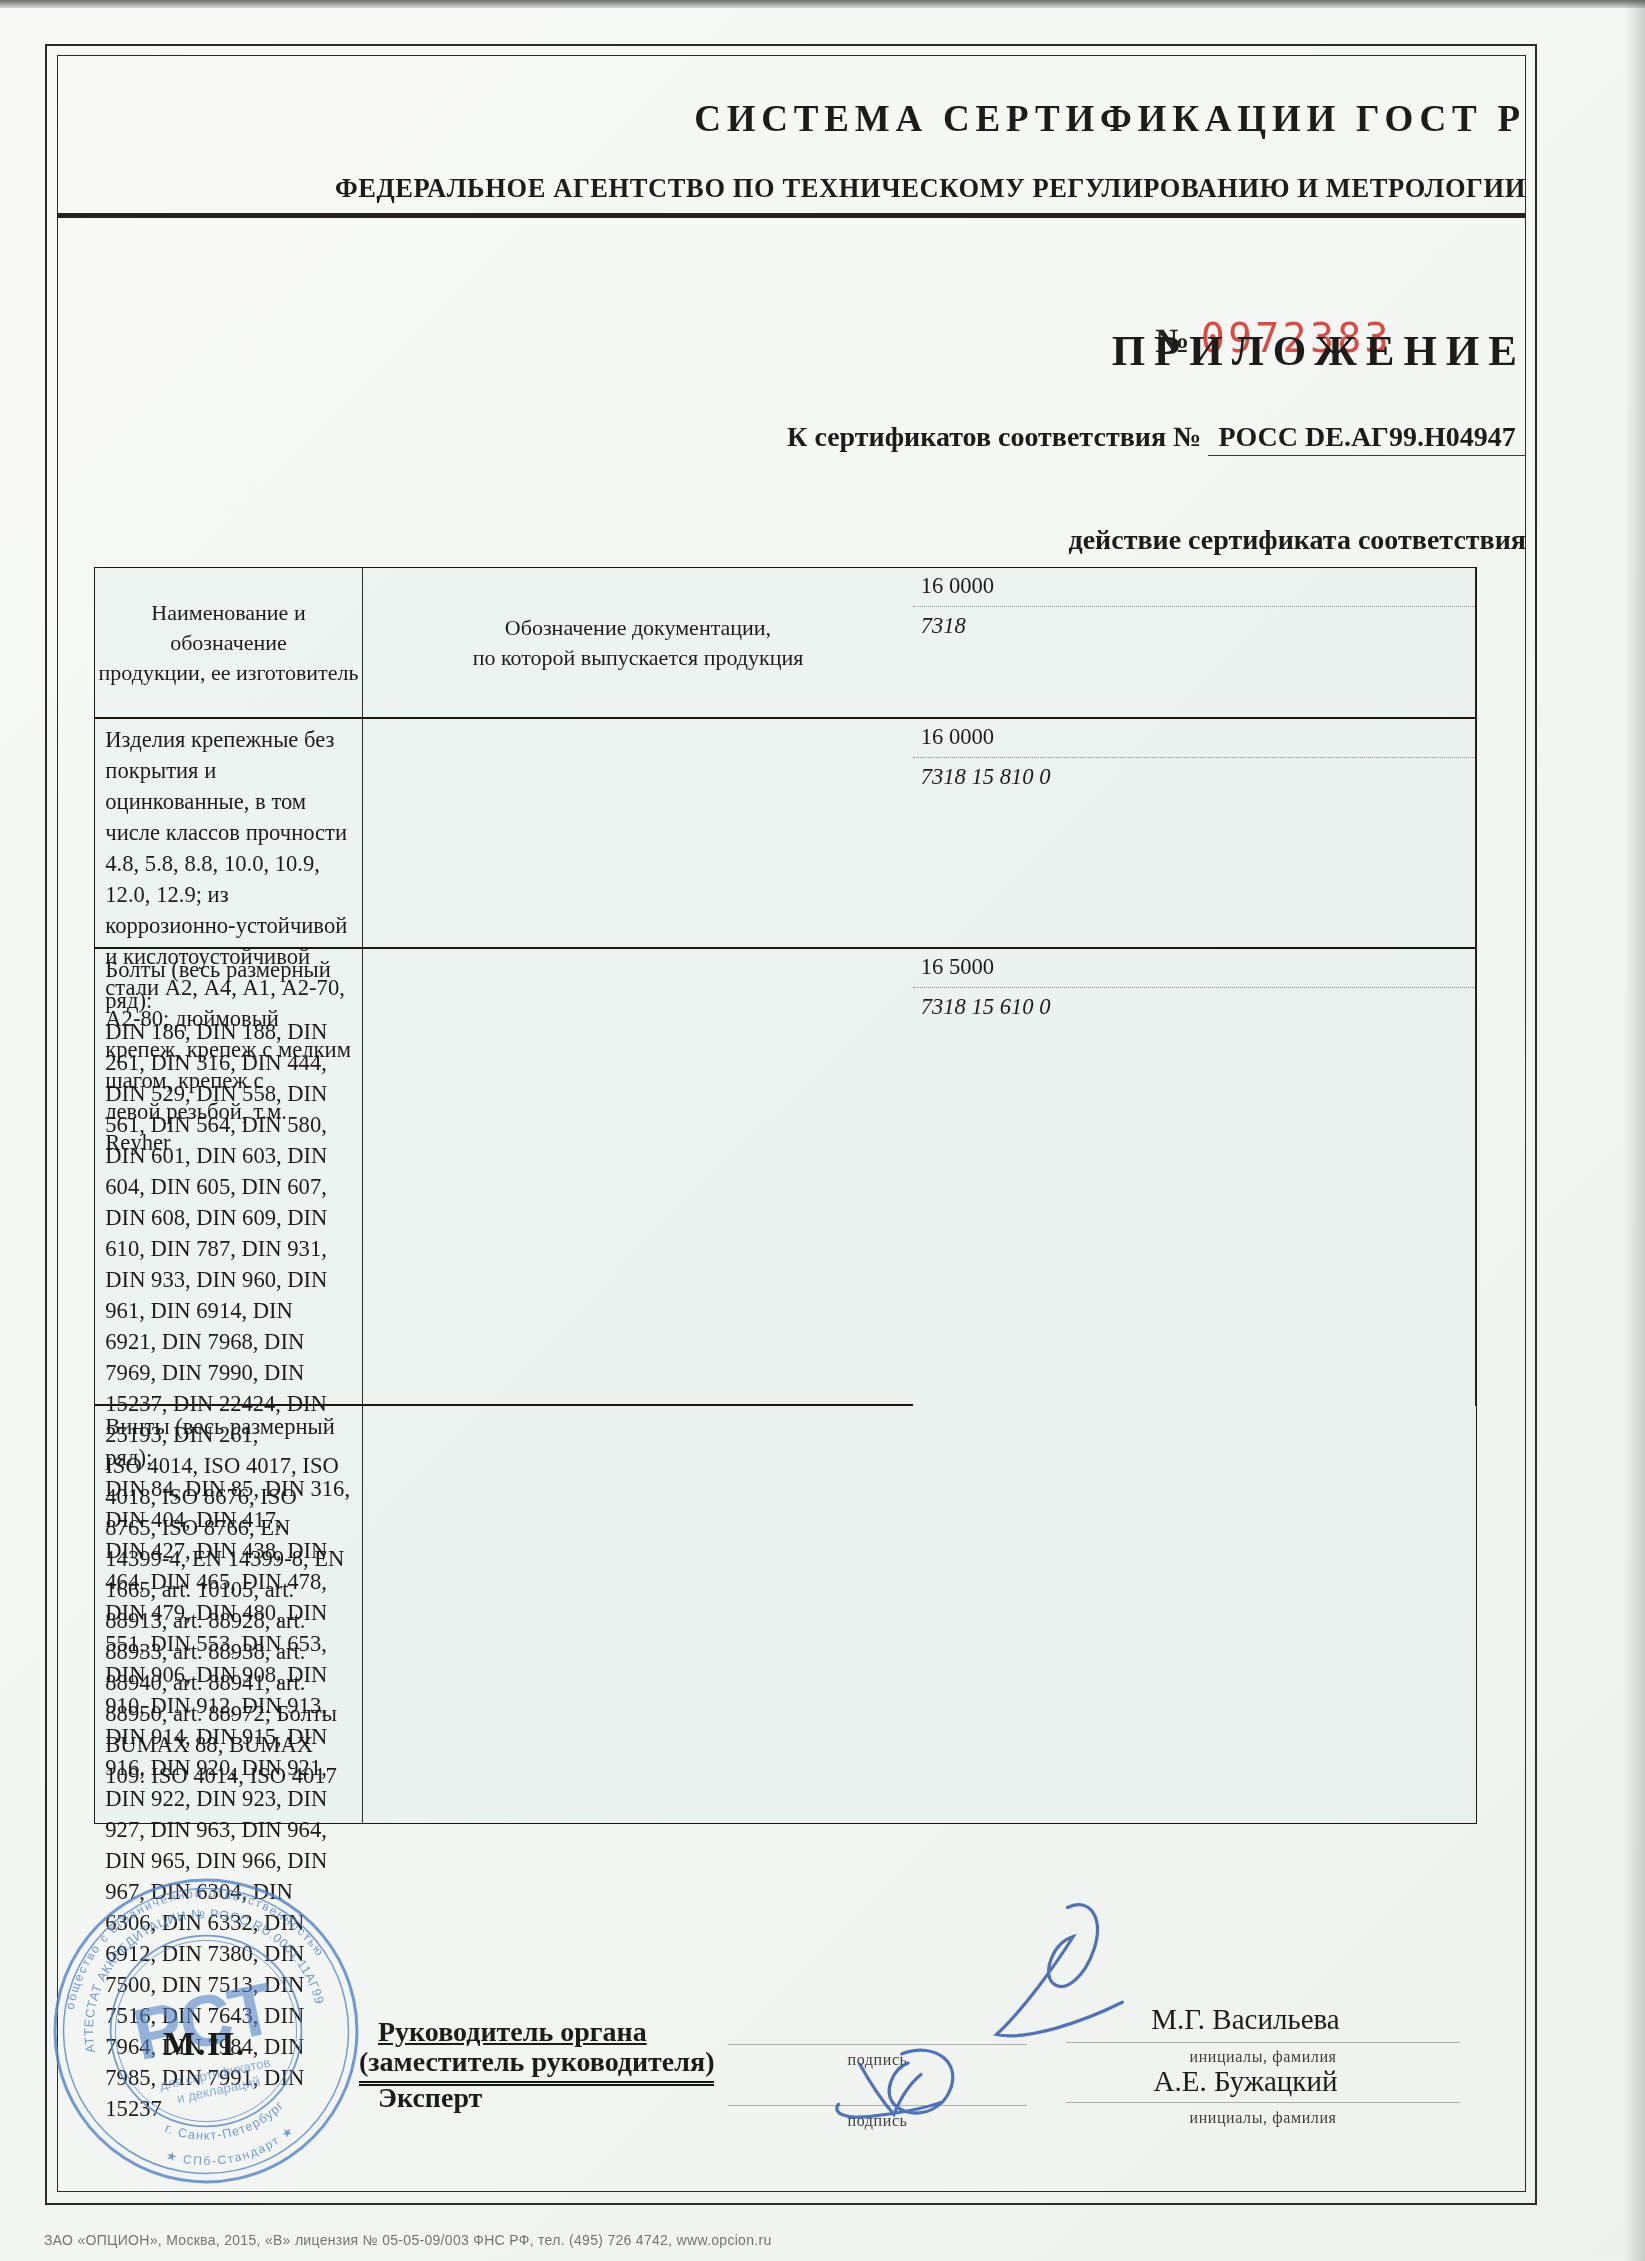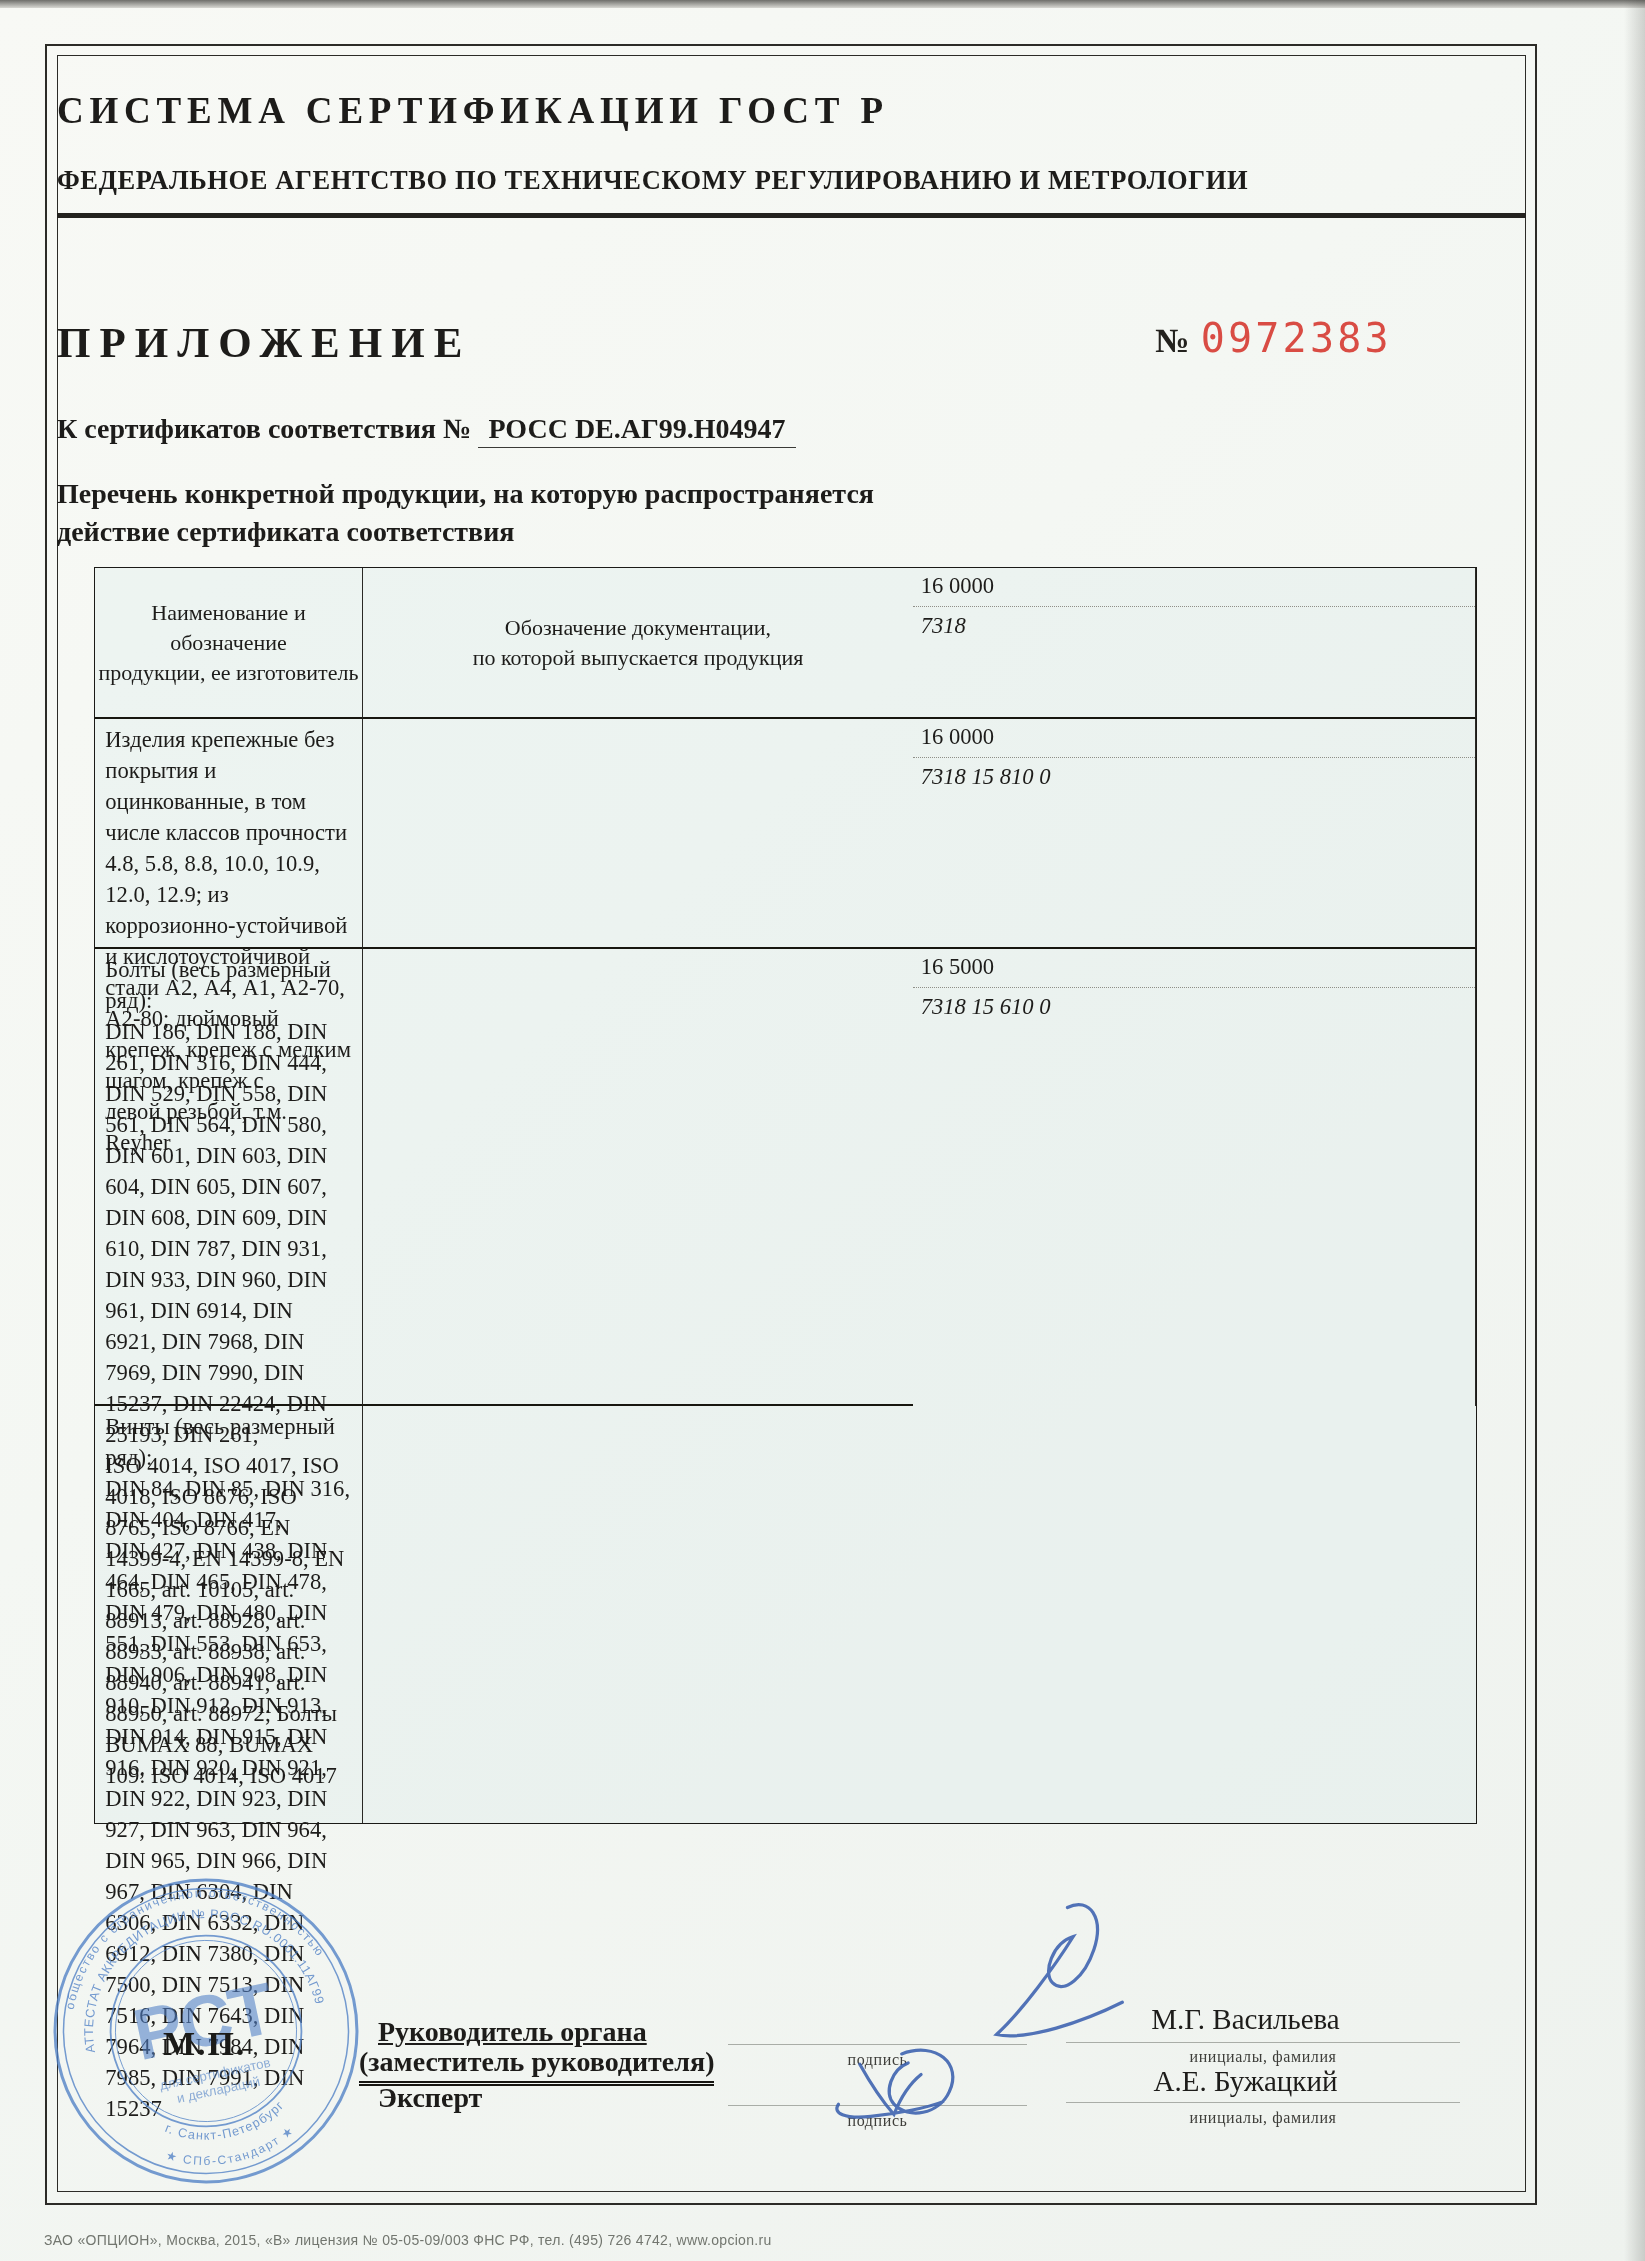--- a/index.html
+++ b/index.html
@@ -7,21 +7,21 @@
         background:linear-gradient(135deg,#f8f9f5 0%,#f4f7f3 40%,#eef2ee 100%);
         font-family:"Liberation Serif",serif;color:#1d1c1a;}
   .scan-top{position:absolute;left:0;top:0;width:100%;height:8.4px;
         background:linear-gradient(to bottom,#6f6f6b,#d8d8d3);}
   .scan-right{position:absolute;right:0;top:0;width:22px;height:100%;
         background:linear-gradient(to right,rgba(60,60,56,0),rgba(60,60,56,0.22));}
   .frame-outer{position:absolute;left:45px;top:44px;width:1492px;height:2161px;
         border:2.6px solid #2c2b27;box-sizing:border-box;}
   .frame-inner{position:absolute;left:57px;top:55px;width:1469px;height:2137px;
         border:1.9px solid #2c2b27;box-sizing:border-box;}
-  .centered{position:absolute;left:57px;width:1469px;text-align:left;}
+  .centered{position:absolute;left:57px;width:1469px;text-align:right;margin-top:8px;}
   .title1{top:89px;font-size:37px;font-weight:bold;letter-spacing:5.8px;}
   .title2{top:165px;font-size:26.5px;font-weight:bold;letter-spacing:0.6px;}
   .header-rule{position:absolute;left:57px;top:213px;width:1469px;height:5.2px;background:#23221e;}
   .blank-number{position:absolute;left:1155px;top:271px;display:flex;align-items:baseline;gap:11.6px;}
   .blank-number .nsign{font-size:34px;font-weight:bold;color:#23221e;}
   .blank-number .digits{font-family:"DejaVu Sans Mono",monospace;font-size:40px;
         color:#d94c44;letter-spacing:3.2px;margin-top:44px;}
   .appendix{top:318px;font-size:43px;font-weight:bold;letter-spacing:9px;}
   .certline{top:413px;font-size:28px;font-weight:bold;}
   .certline .val{border-bottom:1.3px solid #3a3a36;padding:0 10.3px 3.2px 10.3px;font-weight:bold;}
@@ -91,21 +91,20 @@
   </div>
 
   <div class="centered appendix">ПРИЛОЖЕНИЕ</div>
 
   <div class="centered certline">
     <span>К сертификатов соответствия №</span>
     <span> </span>
     <span class="val">РОСС DE.АГ99.H04947</span>
   </div>
 
-  <div class="centered subtitle1">Перечень конкретной продукции,  на которую распространяется</div>
   <div class="centered subtitle2">действие сертификата соответствия</div>
 
   <div class="table">
 
     <div class="cell hcenter">Наименование и обозначение
 продукции, ее изготовитель</div>
     <div class="cell hcenter lastcol">Обозначение документации,
 по которой выпускается продукция</div>
 
     <div class="cell codecell">

